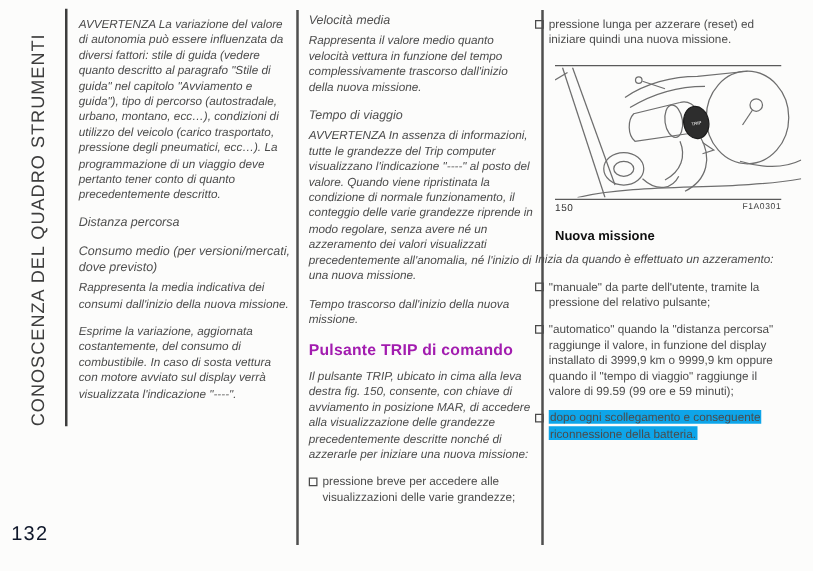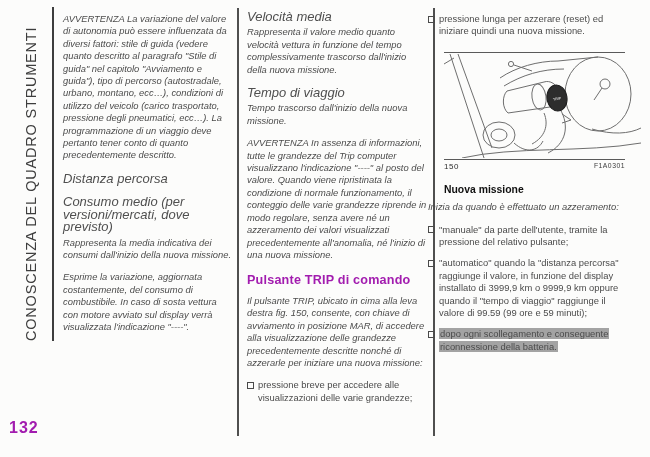--- a/index.html
+++ b/index.html
@@ -14,44 +14,44 @@
     position:absolute;left:23px;top:341px;
     transform:rotate(-90deg);transform-origin:0 0;
     white-space:nowrap;
     font-size:14.5px;letter-spacing:0.8px;color:#3d3d3d;
   }
   .sidebar-rule{
     position:absolute;left:52px;top:7px;width:2px;height:334px;background:#3d3d3d;
   }
   .page-number{
     position:absolute;left:9px;top:419px;
-    font-size:16px;font-weight:bold;color:#a21caf;letter-spacing:1px;
+    font-size:16px;font-weight:normal;color:#0f172a;letter-spacing:1px;
   }
   
   .col-sep{position:absolute;top:8px;width:1.5px;height:428px;background:#4f4f4f;}
   .sep1{left:237px;}
   .sep2{left:433px;}
   
   .col{position:absolute;top:6px;}
   .col1{left:63px;width:170px;}
   .col2{left:247px;width:180px;}
   .col3{left:428px;width:197px;}
   p.body{margin:0 0 10px;font-size:9.4px;line-height:12.4px;font-style:italic;}
-  p.sub{margin:11px 0 3px;font-size:13px;line-height:12.4px;font-style:italic;color:#4f4f4f;}
+  p.sub{margin:11px 0 3px;font-size:10px;line-height:12.4px;font-style:italic;color:#4f4f4f;}
   p.sub:first-child{margin-top:5px;}
   p.body:first-child{margin-top:7px;}
   .heading2{margin:13px 0 7px;font-size:12.6px;line-height:13.6px;font-weight:bold;color:#a21caf;letter-spacing:0.2px;}
   .bold-ital{margin:13px 16px 5px;font-size:10.4px;line-height:12.4px;font-weight:bold;color:#101010;}
   .cb{position:relative;padding-left:11px;margin:0 0 9px;font-size:9.4px;line-height:12.4px;}
   .cb:first-child{margin-top:7px;}
   .sq{
     position:absolute;left:0;top:2.5px;width:5px;height:5px;
     border:1.2px solid #4a4a4a;background:transparent;
   }
-  .hl{background:#a3a3a3;padding:0 1px;box-decoration-break:clone;-webkit-box-decoration-break:clone;}
+  .hl{background:#0ea5e9;padding:0 1px;box-decoration-break:clone;-webkit-box-decoration-break:clone;}
   
   .figure{margin:14px 0 4px;}
   .fig-frame{border-top:1.2px solid #5a5a5a;border-bottom:1.2px solid #5a5a5a;padding:1px 0;}
   .fig-frame svg{display:block;}
   .fig-caption{display:flex;justify-content:space-between;margin-top:2px;
     font-size:8px;color:#2e2e2e;letter-spacing:0.5px;}
   .fig-caption .code{font-size:6.8px;color:#3a3a3a;}
 </style>
 </head>
 <body>
@@ -68,22 +68,22 @@
   <p class="sub">Distanza percorsa</p>
   <p class="sub">Consumo medio (per versioni/mercati, dove previsto)</p>
   <p class="body">Rappresenta la media indicativa dei consumi dall'inizio della nuova missione.</p>
   <p class="body">Esprime la variazione, aggiornata costantemente, del consumo di combustibile. In caso di sosta vettura con motore avviato sul display verrà visualizzata l'indicazione "----".</p>
 </div>
 
 <div class="col col2">
   <p class="sub">Velocità media</p>
   <p class="body">Rappresenta il valore medio quanto velocità vettura in funzione del tempo complessivamente trascorso dall'inizio della nuova missione.</p>
   <p class="sub">Tempo di viaggio</p>
+  <p class="body">AVVERTENZA In assenza di informazioni, tutte le grandezze del Trip computer visualizzano l'indicazione "----" al posto del valore. Quando viene ripristinata la condizione di normale funzionamento, il conteggio delle varie grandezze riprende in modo regolare, senza avere né un azzeramento dei valori visualizzati precedentemente all'anomalia, né l'inizio di una nuova missione.</p>
   <p class="body">Tempo trascorso dall'inizio della nuova missione.</p>
-  <p class="body">AVVERTENZA In assenza di informazioni, tutte le grandezze del Trip computer visualizzano l'indicazione "----" al posto del valore. Quando viene ripristinata la condizione di normale funzionamento, il conteggio delle varie grandezze riprende in modo regolare, senza avere né un azzeramento dei valori visualizzati precedentemente all'anomalia, né l'inizio di una nuova missione.</p>
   <div class="heading2">Pulsante TRIP di comando</div>
   <p class="body">Il pulsante TRIP, ubicato in cima alla leva destra fig. 150, consente, con chiave di avviamento in posizione MAR, di accedere alla visualizzazione delle grandezze precedentemente descritte nonché di azzerarle per iniziare una nuova missione:</p>
   <div class="cb">
     <span class="sq"></span>
     <span>pressione breve per accedere alle visualizzazioni delle varie grandezze;</span>
   </div>
 </div>
 
 <div class="col col3">
   <div class="cb">

